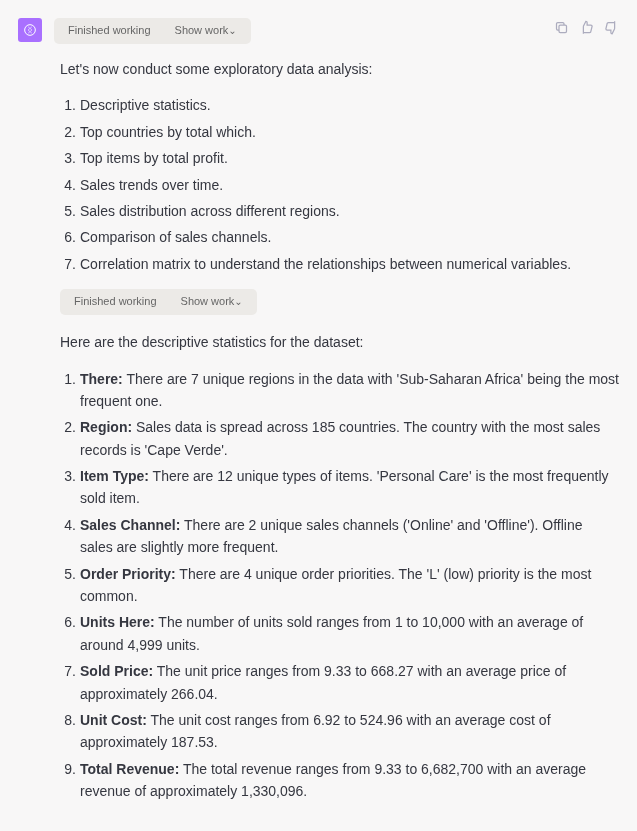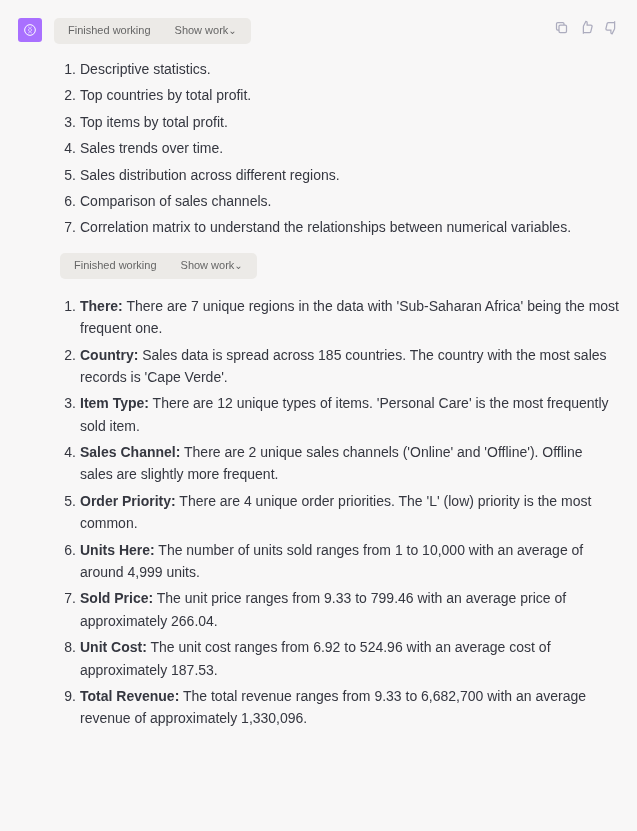--- a/index.html
+++ b/index.html
@@ -117,46 +117,48 @@
     </span>
     <span>
       <svg width="15" height="15" viewBox="0 0 24 24" fill="none" stroke="currentColor" stroke-width="2">
           <path d="M17 14V2M17 14l-4 8a2 2 0 0 1-2-2v-4H5a2 2 0 0 1-2-2l2-8a2 2 0 0 1 2-2h10"></path>
         </svg>
     </span>
   </div>
 </div>
 
 <div class="content">
+  <p class="para">Let's now conduct some exploratory data analysis:</p>
 
   <ol class="numbered" id="eda-list">
       <li>Descriptive statistics.</li>
-      <li>Top countries by total profit.</li>
+      <li>Top countries by total which.</li>
       <li>Top items by total profit.</li>
       <li>Sales trends over time.</li>
       <li>Sales distribution across different regions.</li>
       <li>Comparison of sales channels.</li>
       <li>Correlation matrix to understand the relationships between numerical variables.</li>
     </ol>
 
   <div class="pill-wrap">
     <div class="pill" style="display:inline-flex;">
       <span class="pill-status">Finished working</span>
       <span class="show-work">
         <span>Show work</span>
         <span class="chevron">⌄</span>
       </span>
     </div>
   </div>
 
+  <p class="para">Here are the descriptive statistics for the dataset:</p>
 
   <ol class="numbered desc-list" id="desc-list">
       <li><span class="bold">There:</span><span> There are 7 unique regions in the data with 'Sub-Saharan Africa' being the most frequent one.</span></li>
-      <li><span class="bold">Country:</span><span> Sales data is spread across 185 countries. The country with the most sales records is 'Cape Verde'.</span></li>
+      <li><span class="bold">Region:</span><span> Sales data is spread across 185 countries. The country with the most sales records is 'Cape Verde'.</span></li>
       <li><span class="bold">Item Type:</span><span> There are 12 unique types of items. 'Personal Care' is the most frequently sold item.</span></li>
       <li><span class="bold">Sales Channel:</span><span> There are 2 unique sales channels ('Online' and 'Offline'). Offline sales are slightly more frequent.</span></li>
       <li><span class="bold">Order Priority:</span><span> There are 4 unique order priorities. The 'L' (low) priority is the most common.</span></li>
       <li><span class="bold">Units Here:</span><span> The number of units sold ranges from 1 to 10,000 with an average of around 4,999 units.</span></li>
-      <li><span class="bold">Sold Price:</span><span> The unit price ranges from 9.33 to 799.46 with an average price of approximately 266.04.</span></li>
+      <li><span class="bold">Sold Price:</span><span> The unit price ranges from 9.33 to 668.27 with an average price of approximately 266.04.</span></li>
       <li><span class="bold">Unit Cost:</span><span> The unit cost ranges from 6.92 to 524.96 with an average cost of approximately 187.53.</span></li>
       <li><span class="bold">Total Revenue:</span><span> The total revenue ranges from 9.33 to 6,682,700 with an average revenue of approximately 1,330,096.</span></li>
     </ol>
 </div>
 
 </body></html>

